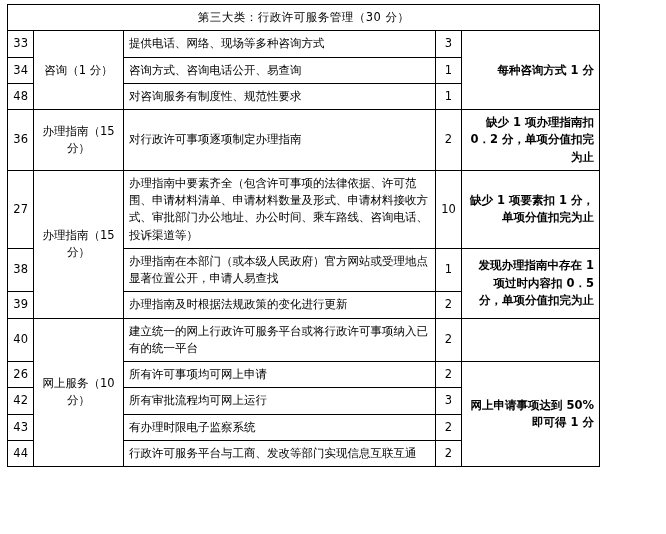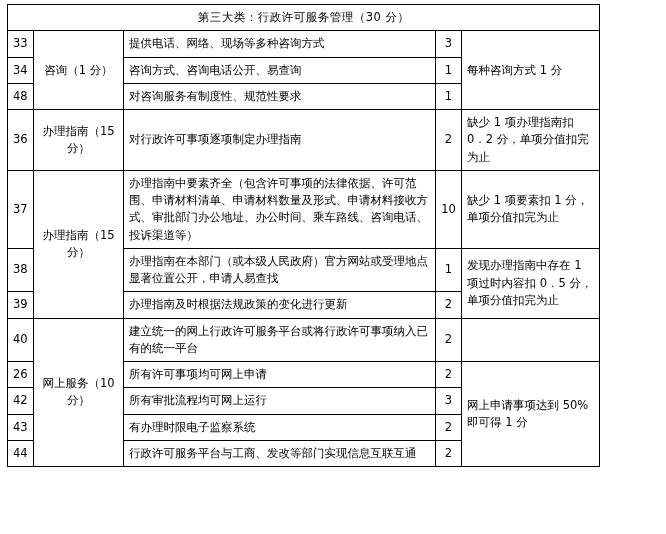--- a/index.html
+++ b/index.html
@@ -30,25 +30,25 @@
   }
   table.score-table td {
     border: 1px solid #000000;
     font-size: 11.5px;
     line-height: 1.5;
     padding: 4px 5px;
     vertical-align: middle;
     word-wrap: break-word;
     word-break: break-all;
   }
-  .c-no { width: 26px; text-align: left; }
+  .c-no { width: 26px; text-align: right; }
   .c-cat { width: 90px; text-align: center; }
   .c-item { width: 312px; text-align: left; }
   .c-pts { width: 26px; text-align: center; }
-  .c-note { width: 138px; text-align: left; }
+  .c-note { width: 138px; text-align: right; font-weight: bold; }
 
   .title-row td {
     text-align: center;
     font-size: 12.5px;
     padding: 5px 4px;
     letter-spacing: 0.5px;
   }
   .cat-cell {
     text-align: center;
     line-height: 1.6;
@@ -120,21 +120,21 @@
 
       <tr>
         <td class="c-no">36</td>
         <td class="c-cat cat-cell">办理指南（15 分）</td>
         <td class="c-item item-cell">对行政许可事项逐项制定办理指南</td>
         <td class="c-pts">2</td>
         <td class="c-note note-cell">缺少 1 项办理指南扣 0．2 分，单项分值扣完为止</td>
       </tr>
 
       <tr>
-        <td class="c-no">37</td>
+        <td class="c-no">27</td>
         <td class="c-cat cat-cell" rowspan="3">办理指南（15 分）</td>
         <td class="c-item item-cell">办理指南中要素齐全（包含许可事项的法律依据、许可范围、申请材料清单、申请材料数量及形式、申请材料接收方式、审批部门办公地址、办公时间、乘车路线、咨询电话、投诉渠道等）</td>
         <td class="c-pts">10</td>
         <td class="c-note note-cell">缺少 1 项要素扣 1 分，单项分值扣完为止</td>
       </tr>
       <tr>
         <td class="c-no">38</td>
         <td class="c-item item-cell">办理指南在本部门（或本级人民政府）官方网站或受理地点显著位置公开，申请人易查找</td>
         <td class="c-pts">1</td>
         <td class="c-note note-cell" rowspan="2">发现办理指南中存在 1 项过时内容扣 0．5 分，单项分值扣完为止</td>

